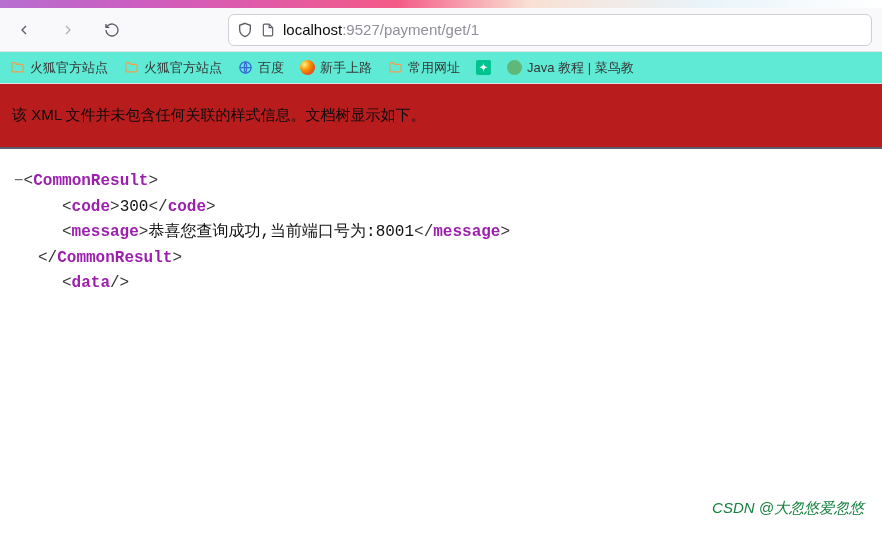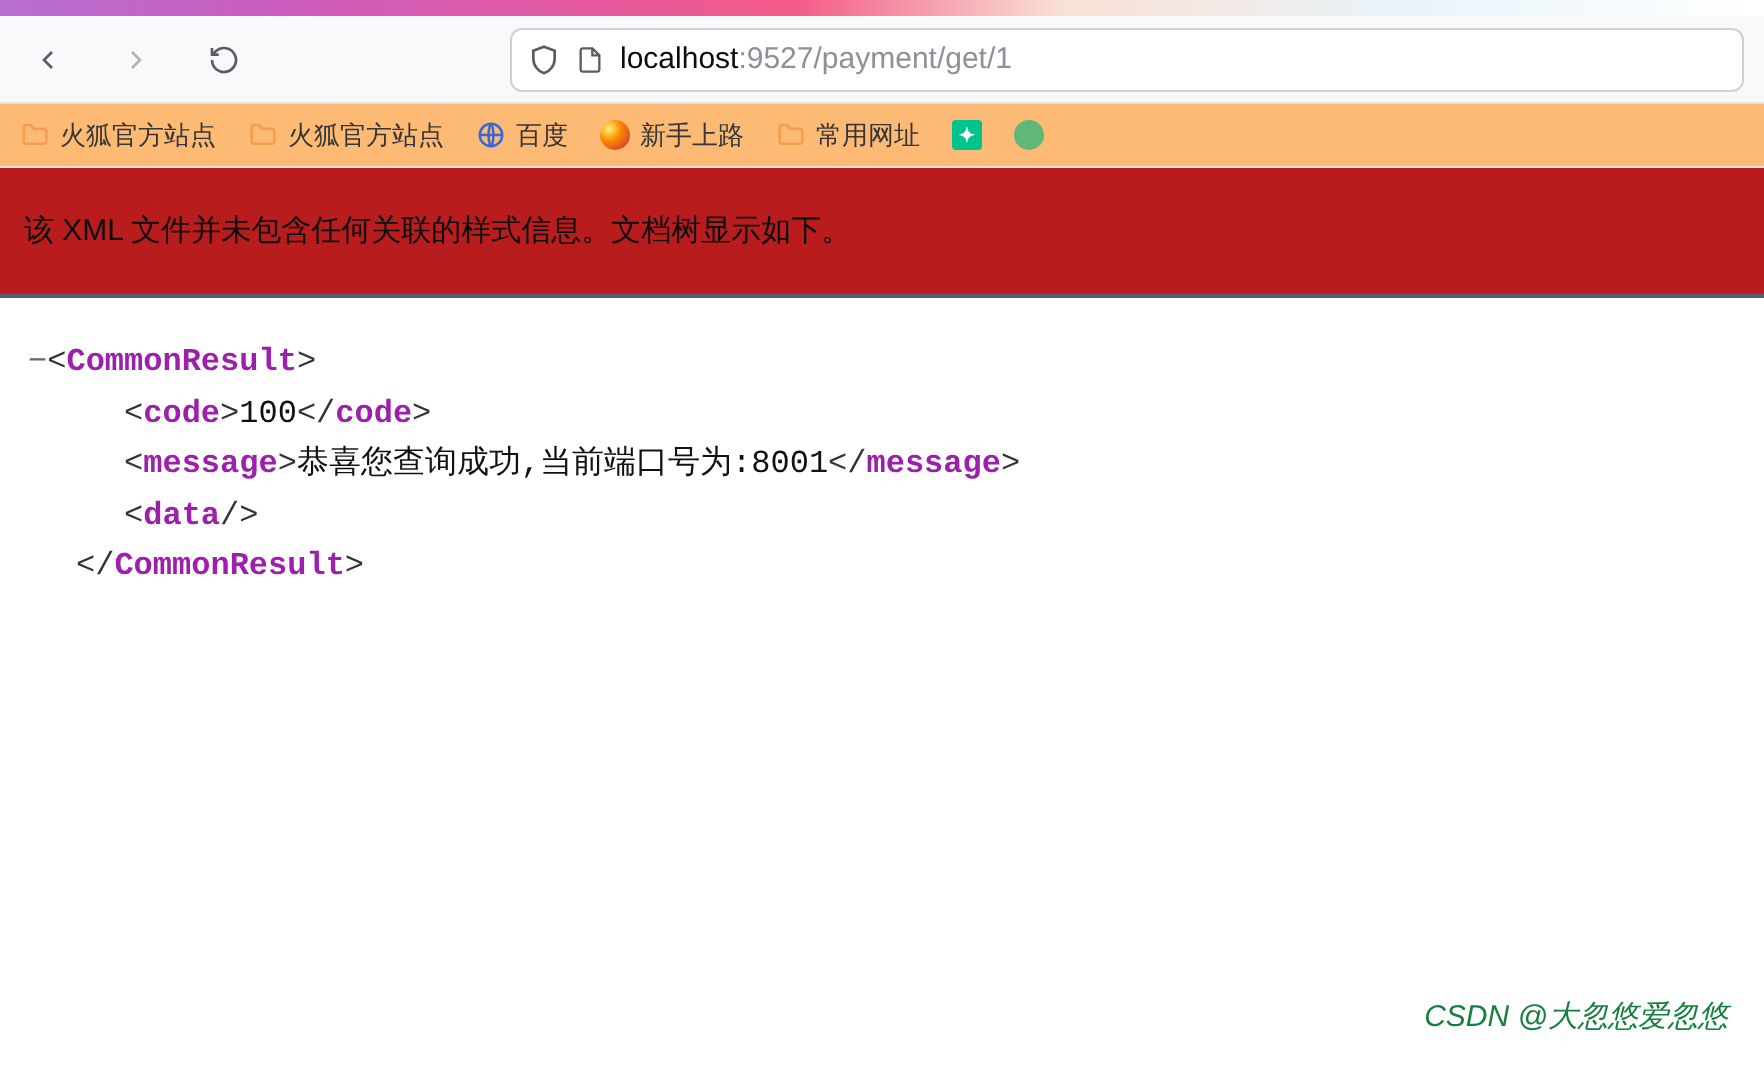--- a/index.html
+++ b/index.html
@@ -36,33 +36,33 @@
   .nav-btn svg { width: 16px; height: 16px; }
   .url-bar {
     flex: 1;
     height: 32px;
     background: #fff;
     border: 1px solid #d0d0d4;
     border-radius: 6px;
     display: flex;
     align-items: center;
     padding: 0 8px;
-    margin-left: 113px;
+    margin-left: 86px;
     gap: 8px;
   }
   .shield, .site-icon { color: #5b5b66; display:flex; align-items:center; }
   .url-text { font-size: 15px; color: #0c0c0d; }
   .url-text .dim { color: #8f8f99; }
   .bk-row {
     display: flex;
     align-items: center;
     height: 32px;
     padding: 0 10px;
     gap: 16px;
-    background: #fdba74;
+    background: #5eead4;
     border-bottom: 1px solid #e3e3e6;
     font-size: 13px;
     color: #363636;
   }
   .bk-item { display: flex; align-items: center; gap: 5px; white-space: nowrap; }
   .folder-ico { color: #f59d4e; }
   .folder-ico svg { width:15px; height:15px; display:block; }
   .globe-ico { color: #3867d6; display:flex;}
   .globe-ico svg { width:15px;height:15px;}
   .ff-ico {
@@ -171,26 +171,27 @@
           <path d="M3 6a2 2 0 0 1 2-2h4l2 3h8a2 2 0 0 1 2 2v8a2 2 0 0 1-2 2H5a2 2 0 0 1-2-2V6z"></path>
         </svg>
       </span>
     <span>常用网址</span>
   </div>
   <div class="bk-item">
     <span class="csdn-ico">✦</span>
   </div>
   <div class="bk-item">
     <span class="java-ico"></span>
+    <span>Java 教程 | 菜鸟教</span>
   </div>
 </div>
 
 <div class="notice">该 XML 文件并未包含任何关联的样式信息。文档树显示如下。</div>
 
 <div class="xml-body">
   <div class="line"><span class="toggle">−</span><span class="ang">&lt;</span><span class="tag">CommonResult</span><span class="ang">&gt;</span></div>
-  <div class="line ind2"><span class="ang">&lt;</span><span class="tag">code</span><span class="ang">&gt;</span><span class="txt">100</span><span class="ang">&lt;/</span><span class="tag">code</span><span class="ang">&gt;</span></div>
+  <div class="line ind2"><span class="ang">&lt;</span><span class="tag">code</span><span class="ang">&gt;</span><span class="txt">300</span><span class="ang">&lt;/</span><span class="tag">code</span><span class="ang">&gt;</span></div>
   <div class="line ind2"><span class="ang">&lt;</span><span class="tag">message</span><span class="ang">&gt;</span><span class="txt">恭喜您查询成功,当前端口号为:8001</span><span class="ang">&lt;/</span><span class="tag">message</span><span class="ang">&gt;</span></div>
+  <div class="line ind1"><span class="ang">&lt;/</span><span class="tag">CommonResult</span><span class="ang">&gt;</span></div>
   <div class="line ind2"><span class="ang">&lt;</span><span class="tag">data</span><span class="ang">/&gt;</span></div>
-  <div class="line ind1"><span class="ang">&lt;/</span><span class="tag">CommonResult</span><span class="ang">&gt;</span></div>
 </div>
 
 <div class="watermark">CSDN @大忽悠爱忽悠</div>
 
 </body></html>

